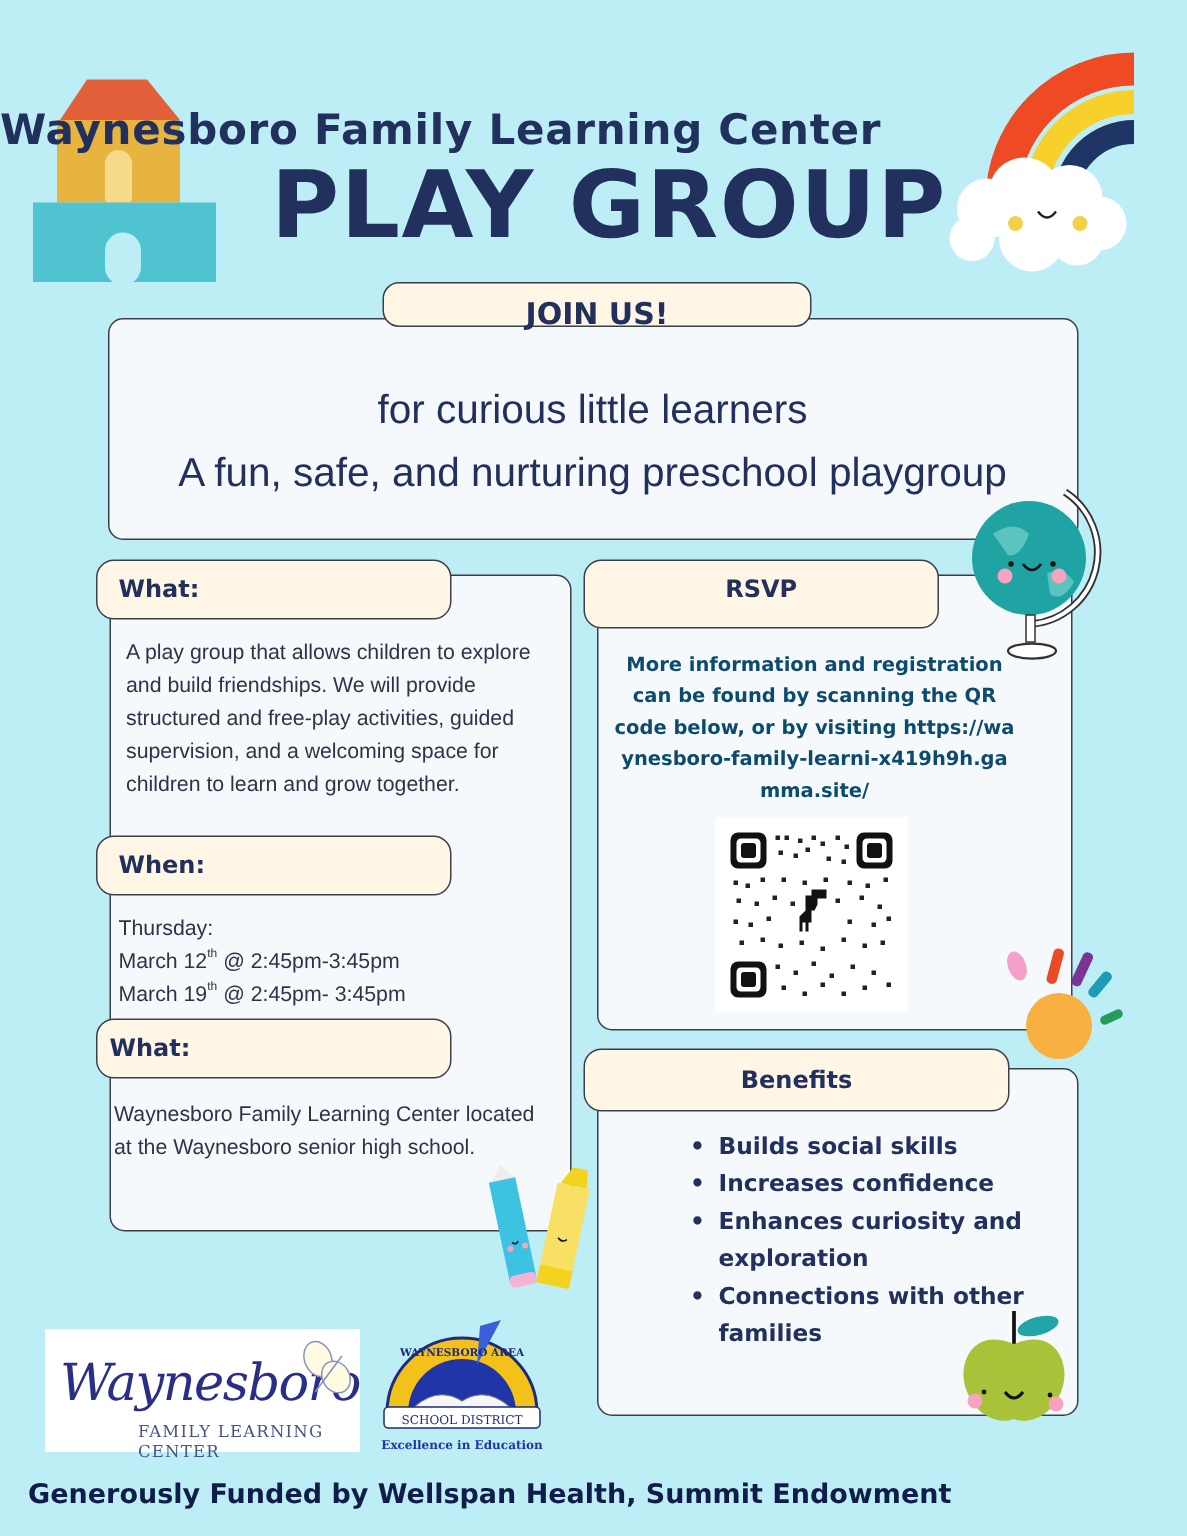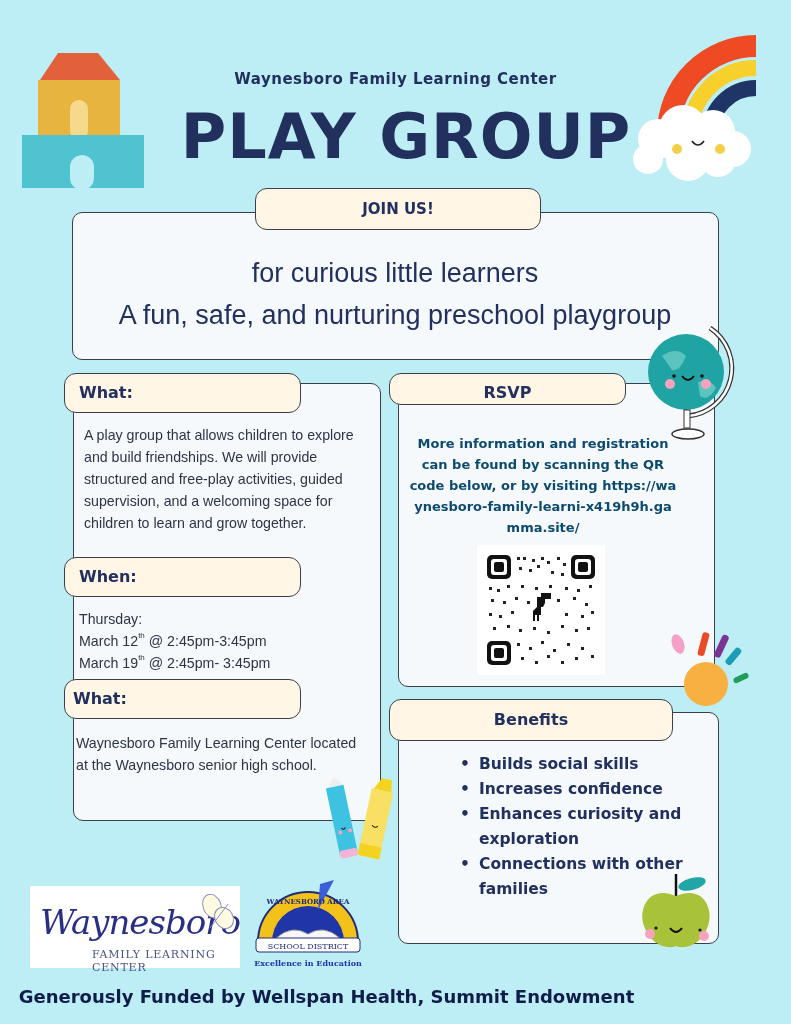--- a/index.html
+++ b/index.html
@@ -1,37 +1,37 @@
 <!DOCTYPE html>
 <html><head>
 <meta charset="utf-8">
 <style>
   * { box-sizing: border-box; margin: 0; padding: 0; }
   html, body { width: 791px; height: 1024px; overflow: hidden; }
   body { background: #bdeef6; font-family: "DejaVu Sans", sans-serif; color: #22305e; position: relative; }
   .abs { position: absolute; }
-  .subtitle { left: 0; width: 791px; top: 70px; text-align: center; font-weight: bold; font-size: 15px; letter-spacing: 0.5px; color: #22305e; }
+  .subtitle { left: 0; width: 791px; top: 70px; text-align: left; font-weight: bold; font-size: 28px; letter-spacing: 0.5px; color: #22305e; }
   .title { left: 0; width: 812px; top: 100px; text-align: center; font-weight: bold; font-size: 62px; color: #22305e; letter-spacing: 1px; font-family: "DejaVu Sans", sans-serif; }
   .panel { background: #f6f9fc; border: 1.5px solid #3a3f4a; border-radius: 10px; }
   .tab { background: #fff6e6; border: 1.5px solid #3a3f4a; border-radius: 12px; font-weight: bold; color: #22305e; }
   .join-panel { left: 72px; top: 212px; width: 647px; height: 148px; }
-  .join-tab { left: 255px; top: 188px; width: 286px; height: 42px; text-align: center; line-height: 40px; font-size: 15px; }
+  .join-tab { left: 255px; top: 188px; width: 286px; height: 30px; text-align: center; line-height: 40px; font-size: 20px; border-radius: 11px; }
   .tagline { left: 80px; width: 630px; top: 252px; text-align: center; font-family: "Liberation Sans", sans-serif; font-size: 27px; line-height: 42px; color: #22305e; font-stretch: condensed; }
   .left-panel { left: 73px; top: 383px; width: 308px; height: 438px; }
   .lbl-tab { height: 40px; width: 237px; line-height: 38px; font-size: 16px; padding-left: 14px; }
   .what-tab { left: 64px; top: 373px; }
   .when-tab { left: 64px; top: 557px; }
   .where-tab { left: 64px; top: 679px; padding-left: 8px; }
   .body-text { font-family: "Liberation Sans", sans-serif; font-size: 14.2px; line-height: 22px; color: #2d3446; }
   .what-text { left: 84px; top: 424px; width: 290px; }
   .when-text { left: 79px; top: 608px; width: 290px; }
   .where-text { left: 76px; top: 732px; width: 290px; }
   sup { font-size: 8px; vertical-align: top; line-height: 12px; }
   .rsvp-panel { left: 398px; top: 383px; width: 317px; height: 304px; }
-  .rsvp-tab { left: 389px; top: 373px; width: 237px; height: 32px; text-align: center; line-height: 38px; font-size: 16px; }
+  .rsvp-tab { left: 389px; top: 373px; width: 237px; height: 46px; text-align: center; line-height: 38px; font-size: 16px; }
   .rsvp-text { left: 408px; top: 433px; width: 270px; text-align: center; font-weight: bold; font-size: 13px; line-height: 21px; color: #0c4a6e; }
   .qr { left: 477px; top: 545px; width: 128px; height: 130px; background: #fff; }
   .ben-panel { left: 398px; top: 712px; width: 321px; height: 232px; }
   .ben-tab { left: 389px; top: 699px; width: 284px; height: 42px; text-align: center; line-height: 40px; font-size: 16px; }
   .ben-list { left: 460px; top: 752px; width: 240px; list-style: none; }
   .ben-list li { font-weight: bold; font-size: 15.5px; line-height: 25px; position: relative; padding-left: 19px; color: #22305e; }
   .ben-list li::before { content: "•"; position: absolute; left: 0; top: 0; }
   .footer { left: 0; width: 653px; top: 986px; text-align: center; font-weight: bold; font-size: 18px; color: #101d4a; }
   .logo1 { left: 30px; top: 886px; width: 210px; height: 82px; background: #fff; }
   .logo1 .script { position: absolute; left: 10px; top: 16px; font-family: "DejaVu Serif", serif; font-style: italic; font-size: 34px; color: #2a2f86; letter-spacing: -1px; }

